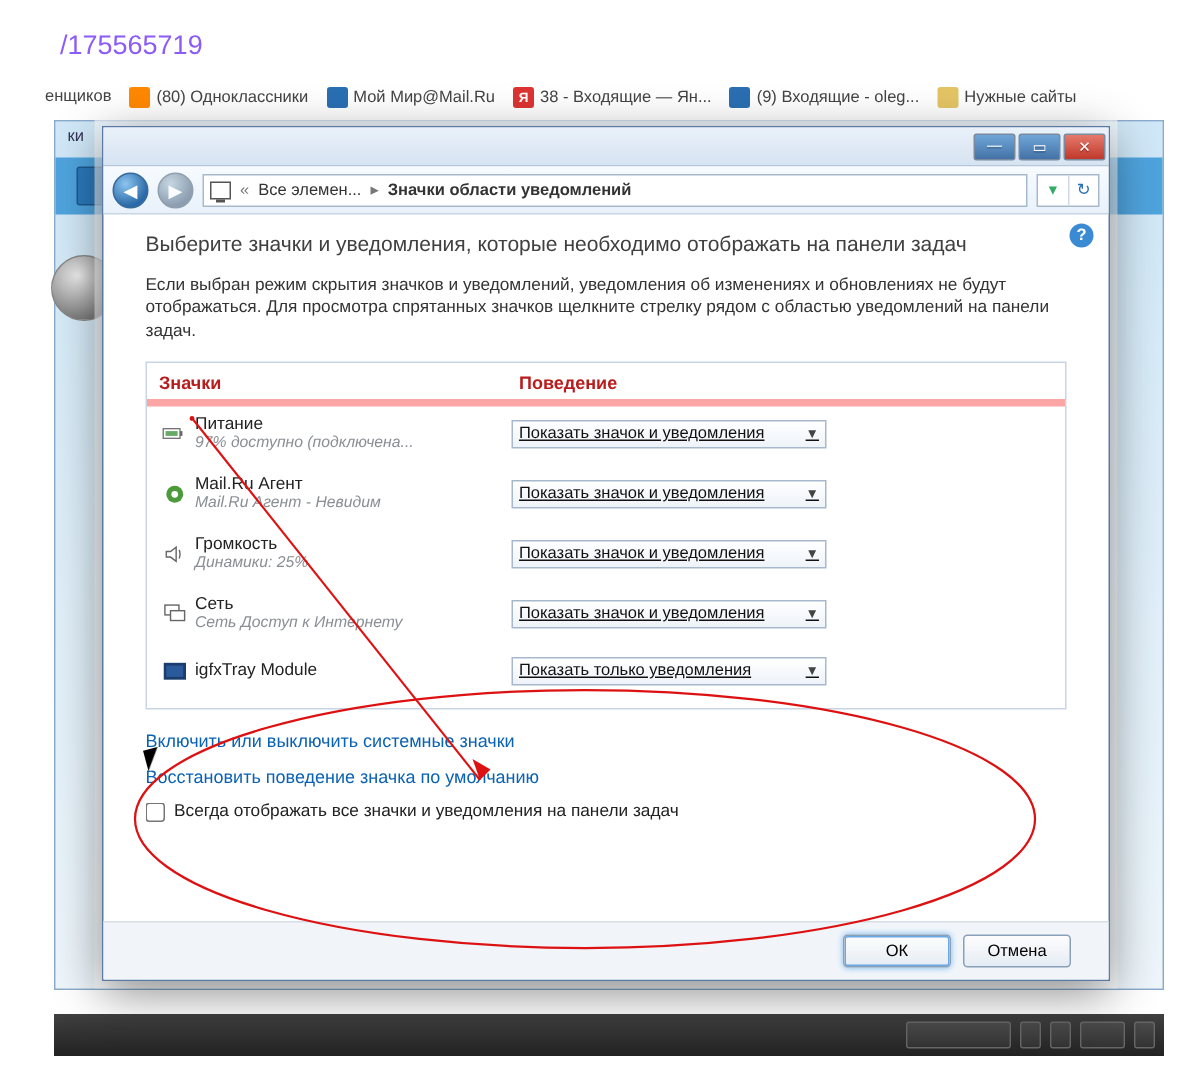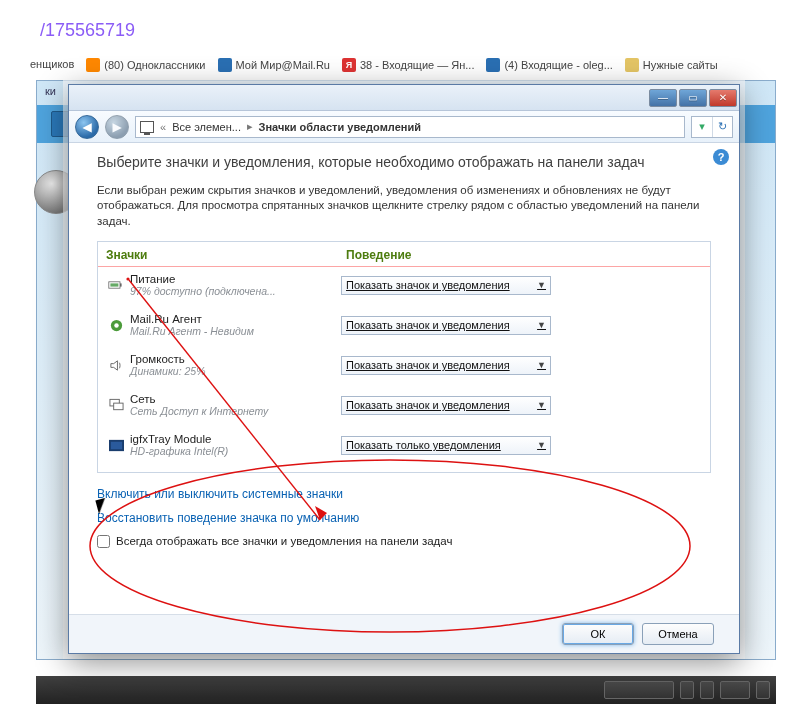--- a/index.html
+++ b/index.html
@@ -206,24 +206,24 @@
 
   .panel {
     border: 1px solid #c9d5e4;
     height: 232px;
     overflow: hidden;
     background: #fff;
     position: relative;
   }
   .panel .cols {
     display:flex;
-    border-bottom: 1px solid #fca5a5;
+    border-bottom: 5px solid #fca5a5;
     padding: 6px 8px 4px;
     font-weight: 600;
-    color:#4d7c0f;
+    color:#b91c1c;
     font-size: 12px;
   }
   .panel .cols .c1{ width: 240px; }
   .panel .row{
     display: flex;
     align-items: center;
     padding: 6px 8px 10px;
   }
   .panel .row .ricon{
     width: 20px; height:20px;
@@ -309,21 +309,21 @@
   <div class="bm">
       <span class="favico fav-mail"></span>
       <span>Мой Мир@Mail.Ru</span>
     </div>
   <div class="bm">
       <span class="favico fav-ya">Я</span>
       <span>38 - Входящие — Ян...</span>
     </div>
   <div class="bm">
       <span class="favico fav-mail"></span>
-      <span>(4) Входящие - oleg...</span>
+      <span>(9) Входящие - oleg...</span>
     </div>
   <div class="bm">
       <span class="favico fav-folder"></span>
       <span>Нужные сайты</span>
     </div>
 </div>
 
 <div class="bg-blue">
   <div style="position:absolute;top:4px;left:8px;color:#335;font-size:11px;">ки</div>
   <div class="stripe"></div>
@@ -461,21 +461,20 @@
 
       <div class="row">
         <div class="ricon">
           <svg width="15" height="13" viewBox="0 0 16 12">
               <rect x="0" y="0" width="16" height="12" fill="#1a3d6d"></rect>
               <rect x="2" y="2" width="12" height="8" fill="#2a5a9c"></rect>
             </svg>
         </div>
         <div class="rtext">
           <div class="line1">igfxTray Module</div>
-          <div class="line2">HD-графика Intel(R)</div>
         </div>
         <div class="dd">
           <span>Показать только уведомления</span>
             <span class="car">▼</span>
         </div>
       </div>
     </div>
 
     <div class="links">
       <a href="#">Включить или выключить системные значки</a>

